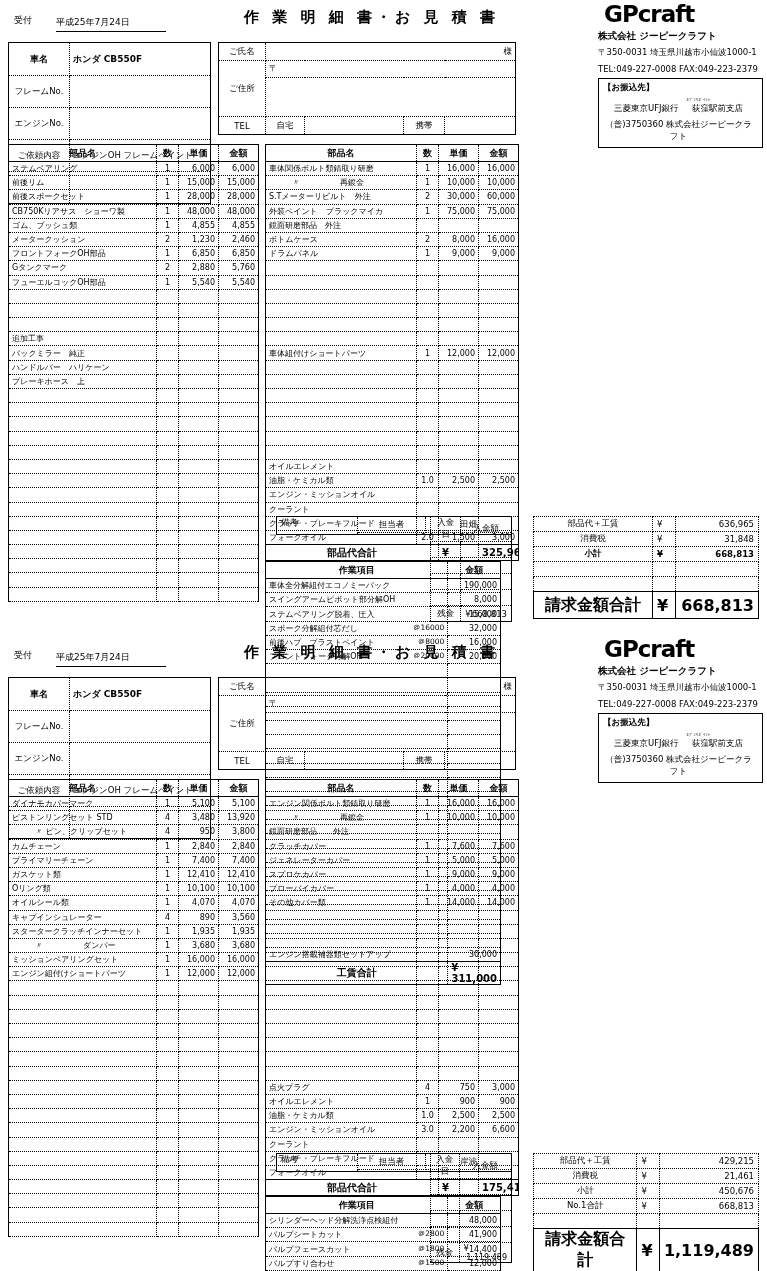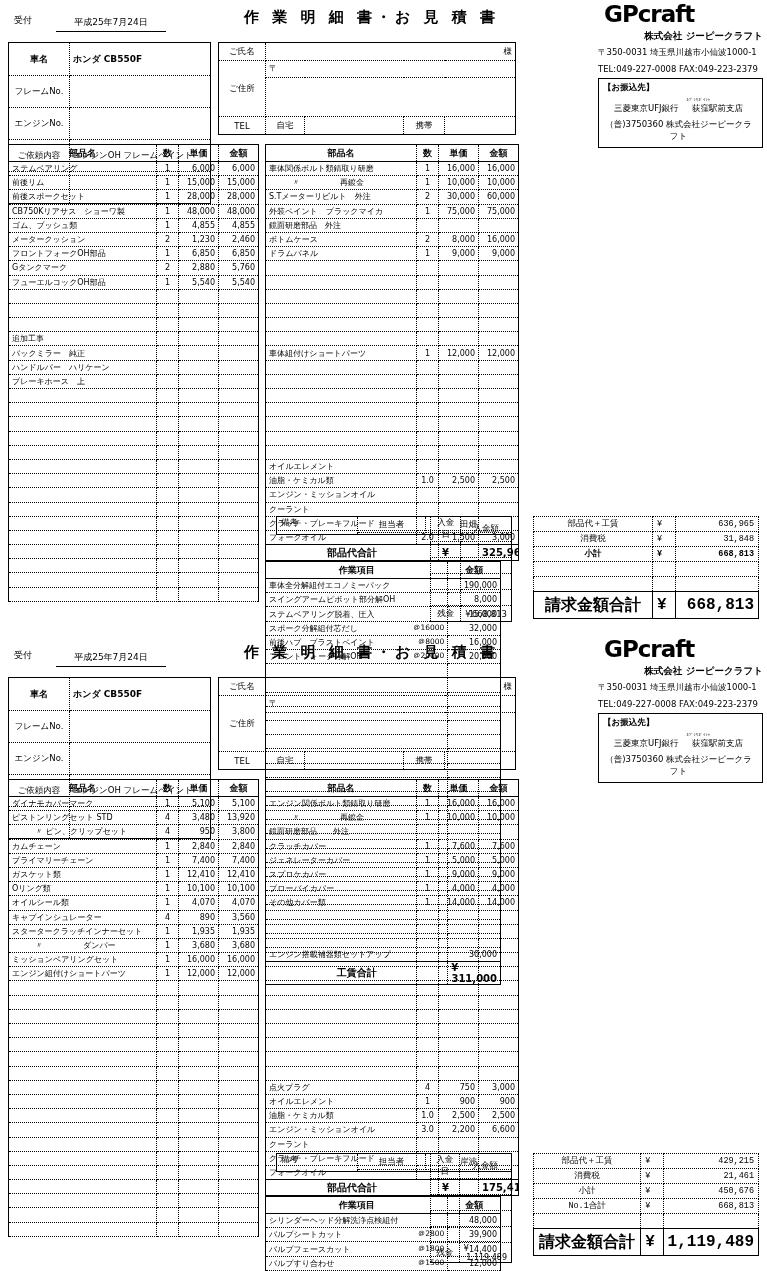--- a/index.html
+++ b/index.html
@@ -10,28 +10,28 @@
     -webkit-font-smoothing:none;
   }
   .page{position:relative;width:767px;box-sizing:border-box;padding:0 6px;}
   .page1{height:635px;}
   .page2{height:636px;}
 
   
   .hdr{position:relative;height:42px;}
   .recv{position:absolute;left:8px;top:14px;font-size:9px;}
   .recv-date{position:absolute;left:50px;top:16px;font-size:9px;width:110px;
-             border-bottom:1.4px solid #000;padding-bottom:2px;text-align:center;}
+             border-bottom:1.4px solid #000;padding-bottom:2px;}
   .doctitle{position:absolute;left:238px;top:8px;font-size:15px;font-weight:bold;letter-spacing:4px;}
   .brand{position:absolute;left:598px;top:1px;font-size:23px;font-weight:bold;letter-spacing:-1px;}
   .docno{position:absolute;left:722px;top:16px;font-size:9.5px;margin-left:44px;}
 
   
   .company{position:absolute;left:598px;top:30px;width:165px;}
-  .co-name{font-size:9.5px;font-weight:bold;margin-bottom:4px;text-align:right;}
+  .co-name{font-size:9.5px;font-weight:bold;margin-bottom:4px;}
   .co-addr{font-size:8.5px;margin-bottom:5px;}
   .co-tel{font-size:8.5px;margin-bottom:4px;}
   .bankbox{border:1px solid #000;padding:3px 8px 4px 4px;}
   .bank-title{font-size:8.5px;font-weight:bold;margin-bottom:3px;}
   .bank-ruby{font-size:4px;text-align:center;letter-spacing:.5px;margin-left:40px;height:6px;}
   .bank-line{font-size:8.5px;text-align:center;margin-bottom:4px;}
   .bank-line2{font-size:8.5px;text-align:center;}
 
   
   .vbox{position:absolute;left:8px;top:42px;width:203px;border:1px solid #000;border-collapse:collapse;}
@@ -70,21 +70,21 @@
   
   .deliv{position:absolute;left:8px;width:250px;text-align:center;font-size:9px;
          border:1.2px solid #000;border-top:none;height:15px;line-height:15px;}
 
   
   .remarks{position:absolute;border:1.3px solid #000;border-collapse:collapse;font-size:8.5px;}
   .remarks td{border:1px dotted #000;padding:0 4px;height:15px;}
   .remarks .hrow td{text-align:center;font-weight:normal;}
 
   
-  .summary{position:absolute;border-collapse:collapse;font-size:8.5px;font-family:Liberation Mono, monospace;}
+  .summary{position:absolute;border-collapse:collapse;font-size:8.5px;}
   .summary td{border:1px dotted #000;height:14px;padding:0 4px;}
   .summary .lbl{text-align:center;}
   .summary .yen{text-align:left;width:14px;}
   .summary .amt{text-align:right;}
   .summary .bold td{font-weight:bold;}
   .summary .sumbox td{border:1.4px solid #000;font-size:16px;font-weight:bold;height:26px;margin-top:20px;}
 </style>
 </head>
 <body>
 
@@ -1249,21 +1249,21 @@
         <th>金額</th>
       </tr>
         </thead>
       <tbody>
           <tr>
             <td class="c-name">シリンダーヘッド分解洗浄点検組付</td>
             <td class="c-num">48,000</td>
           </tr>
           <tr>
             <td class="c-name">バルブシートカット<span class="atprice">＠2800</span></td>
-            <td class="c-num">39,900</td>
+            <td class="c-num">41,900</td>
           </tr>
           <tr>
             <td class="c-name">バルブフェースカット<span class="atprice">＠1800</span></td>
             <td class="c-num">14,400</td>
           </tr>
           <tr>
             <td class="c-name">バルブすり合わせ<span class="atprice">＠1500</span></td>
             <td class="c-num">12,000</td>
           </tr>
           <tr>

